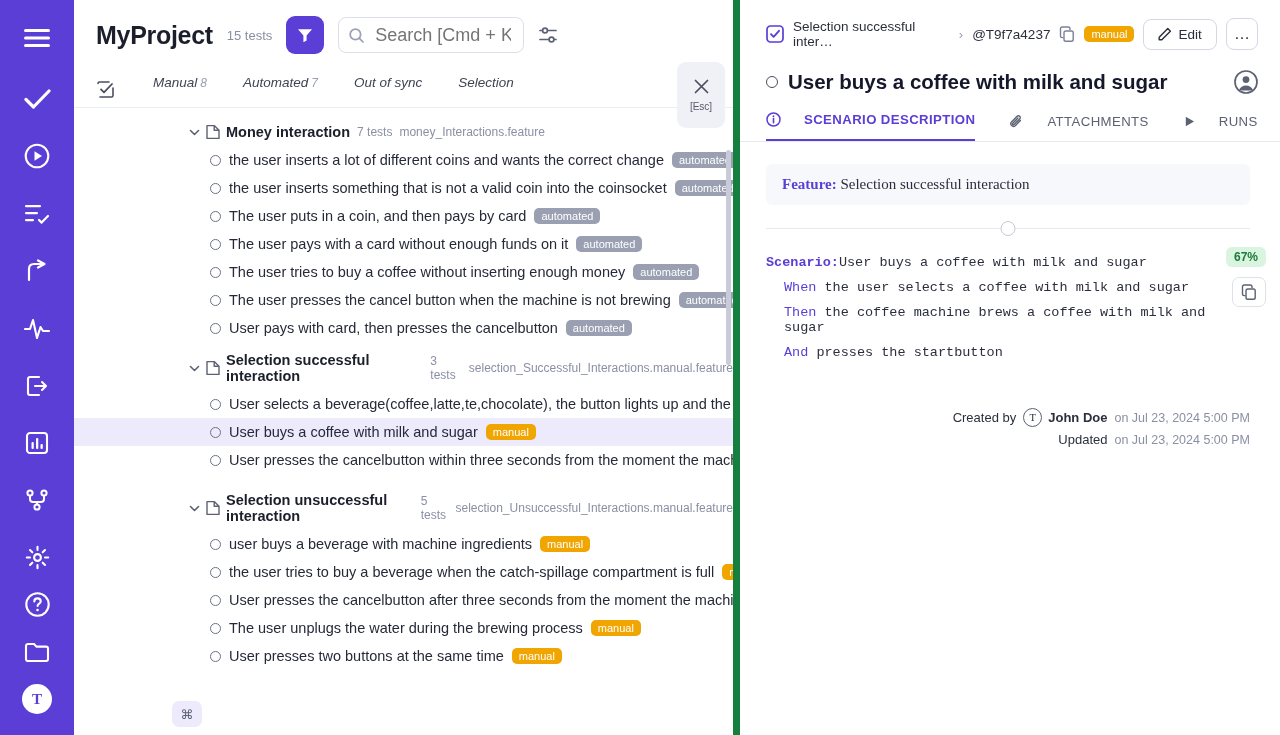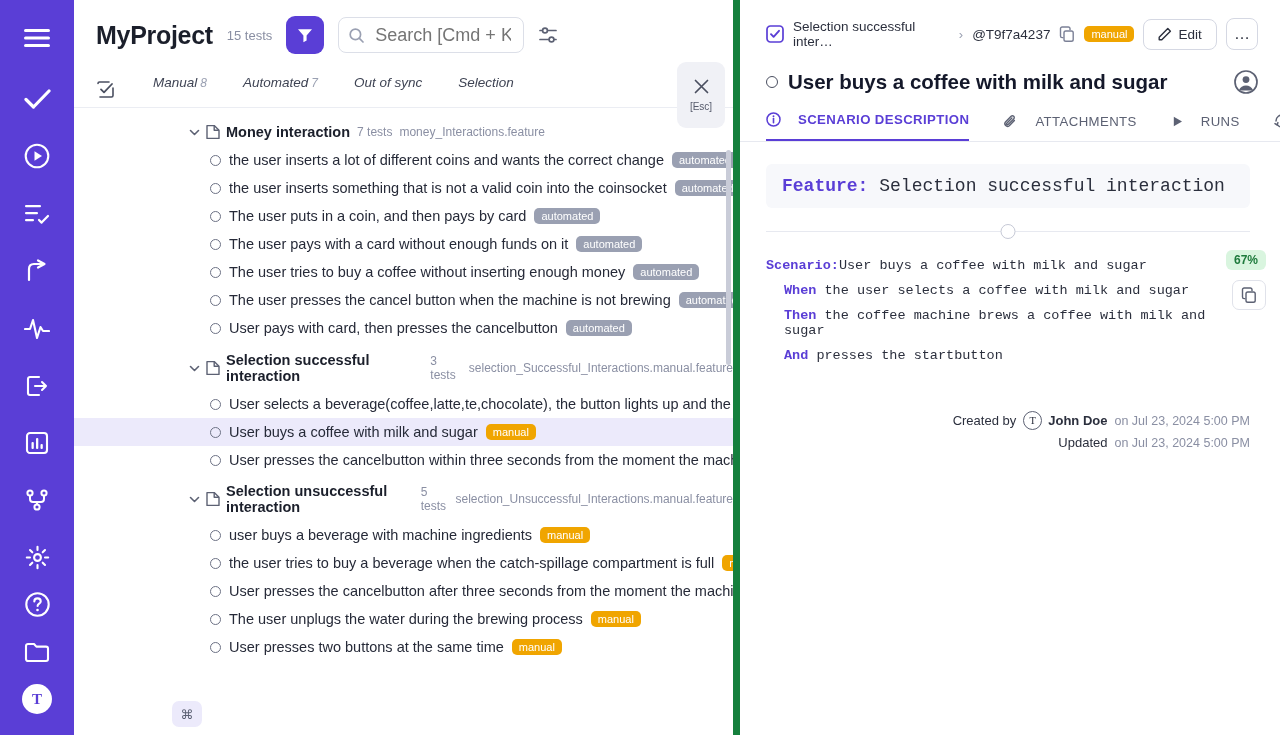--- a/index.html
+++ b/index.html
@@ -203,33 +203,33 @@
     border: 1.8px solid #4a4f60; flex: 0 0 12px;
   }
   .avatar-ic { margin-left: auto; color: #5a5f72; display: flex; }
 
   .detail-tabs {
     display: flex; align-items: flex-end; gap: 34px;
     padding: 8px 22px 0 26px;
     border-bottom: 1px solid #e7e9f0;
   }
   .dtab {
-    display: flex; align-items: center; gap: 17px;
+    display: flex; align-items: center; gap: 23px;
     font-size: 13.2px; color: #5c6173; letter-spacing: .4px;
     padding-bottom: 12px; cursor: pointer; white-space: nowrap;
   }
   .dtab.active { color: #5a3ed6; border-bottom: 2.5px solid #5a3ed6; font-weight: bold; }
 
   .feature-box {
     margin: 22px 30px 0 26px;
     background: #f7f8fb;
     border-radius: 6px;
     padding: 12px 16px;
-    font-family: Liberation Mono, monospace;
-    font-size: 18px;
+    font-family: Liberation Serif, serif;
+    font-size: 15px;
   }
   .kw { color: #5a3ed6; font-weight: bold; }
   .feature-text { color: #2b2f3d; }
 
   .divider-wrap {
     margin: 14px 30px 0 26px; position: relative; height: 18px;
   }
   .divider-line {
     position: absolute; top: 9px; left: 0; right: 0; height: 1px; background: #e7e9f0;
   }
@@ -242,21 +242,21 @@
   .scenario-block {
     margin: 18px 30px 0 26px;
     font-family: "Liberation Mono", monospace;
     font-size: 13.5px;
     position: relative;
   }
   .scenario-line { margin-bottom: 6px; }
   .scen-kw { color: #5a3ed6; font-weight: bold; }
   .scen-text { color: #2b2f3d; }
   .step-line { padding-left: 18px; margin-top: 10px; }
-  .step-kw { color: #5a3ed6; font-weight: bold; }
+  .step-kw { color: #5a3ed6; font-weight: normal; }
 
   .pct-badge {
     position: absolute; right: -16px; top: -8px;
     background: #d9f5df; color: #1e7a3c;
     font-family: "Liberation Sans", sans-serif;
     font-size: 12px; font-weight: bold;
     border-radius: 6px; padding: 3px 8px;
   }
   .copy-box {
     position: absolute; right: -16px; top: 22px;
@@ -501,21 +501,21 @@
       <div class="test-row selected">
         <span class="circle-ic"></span>
         <span>User buys a coffee with milk and sugar</span>
         <span class="badge manual">manual</span>
       </div>
       <div class="test-row">
         <span class="circle-ic"></span>
         <span>User presses the cancelbutton within three seconds from the moment the machine star</span>
       </div>
 
-      <div class="feature-row" style="margin-top:3px">
+      <div class="feature-row" style="margin-top:12px">
         <span class="caret">
           <svg width="13" height="13" viewBox="0 0 13 13" fill="none">
               <path d="M2.5 4.5 6.5 8.5 10.5 4.5" stroke="#5c6173" stroke-width="1.6" stroke-linecap="round" stroke-linejoin="round"></path>
             </svg>
         </span>
         <span class="fileicon">
           <svg width="14" height="16" viewBox="0 0 14 16" fill="none">
               <path d="M1 1.6h7.2L13 6.2v8.2H1V1.6Z" stroke="#5c6173" stroke-width="1.4" stroke-linejoin="round"></path>
               <path d="M8.2 1.6v4.6H13" stroke="#5c6173" stroke-width="1.4" stroke-linejoin="round"></path>
             </svg>

